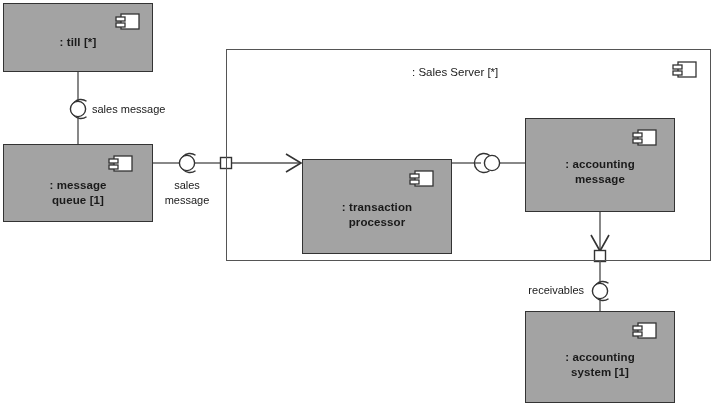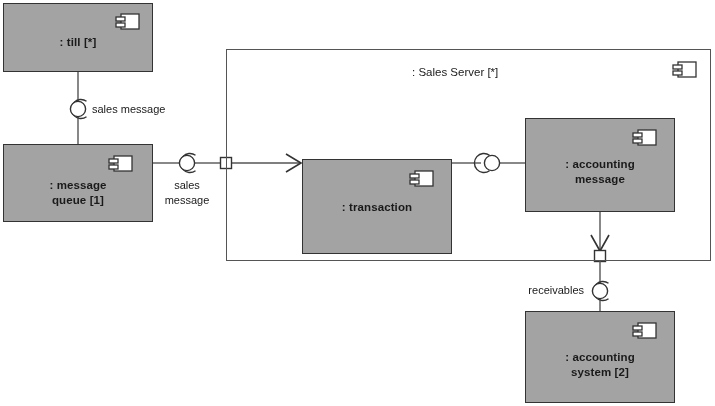--- a/index.html
+++ b/index.html
@@ -149,20 +149,21 @@
   </div>
 
   <div class="box" style="left:302px; top:115px; width:150px; height:95px;margin-top:44px;">
     <svg class="comp-icon" style="left:106px; top:9px;" viewBox="0 0 26 20">
       <rect x="6" y="2" width="18" height="15" fill="#ffffff" stroke="#333333" stroke-width="1.3"></rect>
       <rect x="1" y="5" width="9" height="4" fill="#ffffff" stroke="#333333" stroke-width="1.3"></rect>
       <rect x="1" y="11" width="9" height="4" fill="#ffffff" stroke="#333333" stroke-width="1.3"></rect>
     </svg>
     <div class="comp-label" style="top:40px;">
       <div>: transaction</div>
+      <div>processor</div>
     </div>
   </div>
 
   <div class="box" style="left:525px; top:118px; width:150px; height:94px;">
     <svg class="comp-icon" style="left:106px; top:9px;" viewBox="0 0 26 20">
       <rect x="6" y="2" width="18" height="15" fill="#ffffff" stroke="#333333" stroke-width="1.3"></rect>
       <rect x="1" y="5" width="9" height="4" fill="#ffffff" stroke="#333333" stroke-width="1.3"></rect>
       <rect x="1" y="11" width="9" height="4" fill="#ffffff" stroke="#333333" stroke-width="1.3"></rect>
     </svg>
     <div class="comp-label" style="top:38px;">
@@ -172,21 +173,21 @@
   </div>
 
   <div class="box" style="left:525px; top:311px; width:150px; height:92px;">
     <svg class="comp-icon" style="left:106px; top:9px;" viewBox="0 0 26 20">
       <rect x="6" y="2" width="18" height="15" fill="#ffffff" stroke="#333333" stroke-width="1.3"></rect>
       <rect x="1" y="5" width="9" height="4" fill="#ffffff" stroke="#333333" stroke-width="1.3"></rect>
       <rect x="1" y="11" width="9" height="4" fill="#ffffff" stroke="#333333" stroke-width="1.3"></rect>
     </svg>
     <div class="comp-label" style="top:38px;">
       <div>: accounting</div>
-      <div>system [2]</div>
+      <div>system [1]</div>
     </div>
   </div>
 
   <div class="conn-label" style="left:92px; top:102px;">sales message</div>
 
   <div class="conn-label right" style="left:444px; top:283px; width:140px;">receivables</div>
 
   <div class="conn-label centered" style="left:145px; top:178px; width:84px;">
     <div>sales</div>
     <div>message</div>

